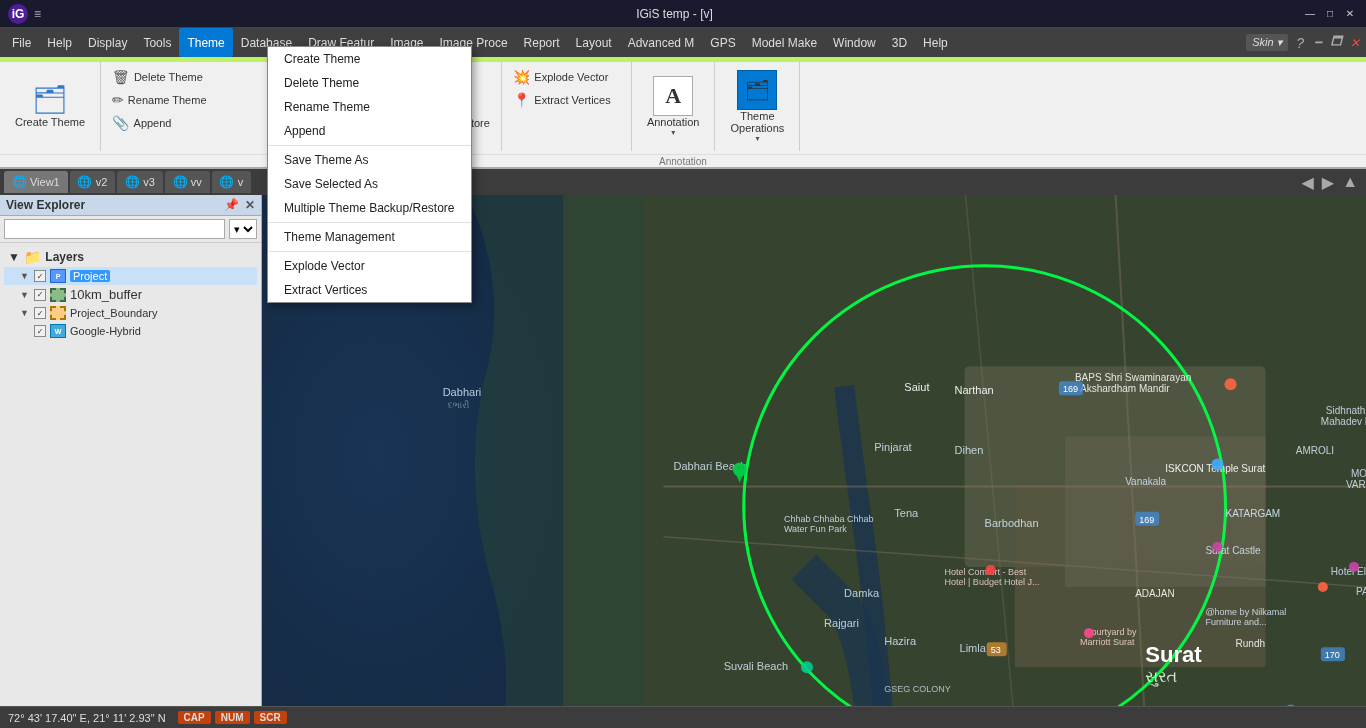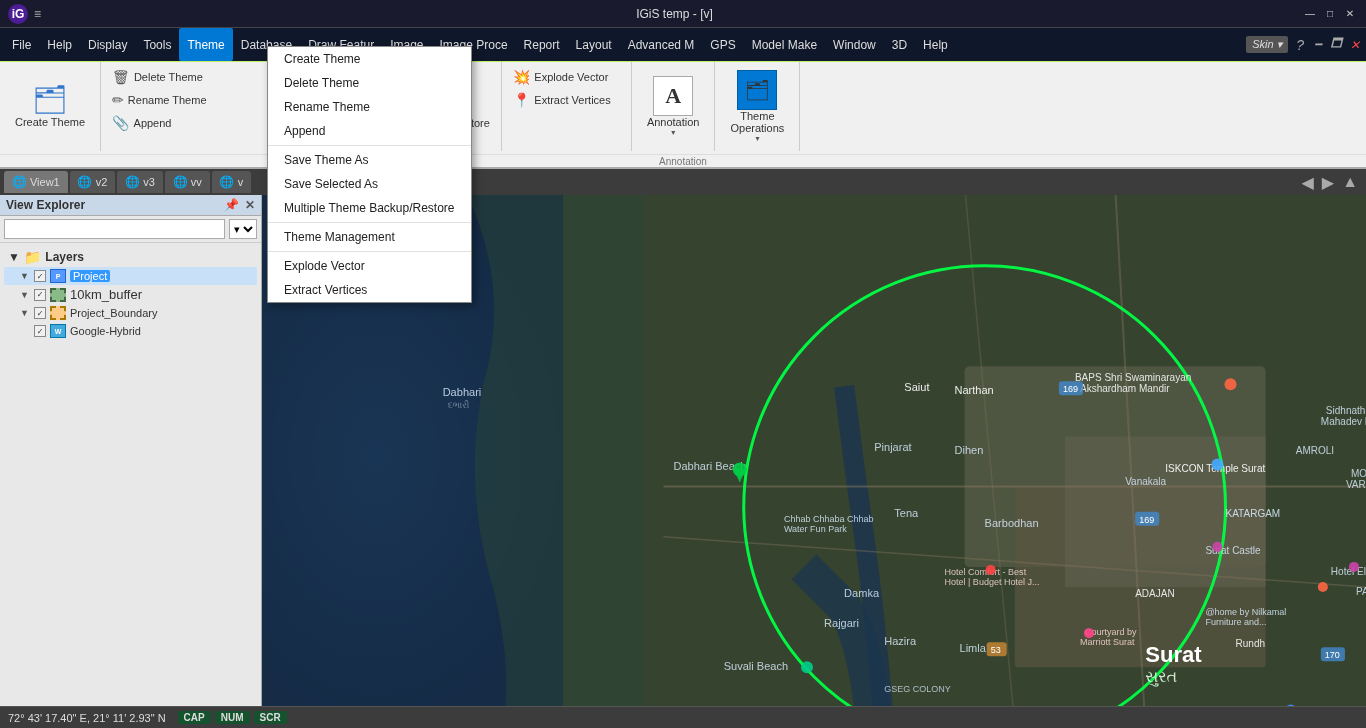--- a/index.html
+++ b/index.html
@@ -16,26 +16,26 @@
       border-bottom: 1px solid #444;
     }
     #titlebar .title { flex: 1; text-align: center; font-size: 12px; color: #ddd; }
     #titlebar .win-controls { display: flex; gap: 4px; }
     #titlebar .win-controls span { width: 16px; height: 16px; display: flex; align-items: center; justify-content: center; font-size: 10px; cursor: pointer; color: #ccc; }
     #titlebar .app-icon { width: 20px; height: 20px; background: #4c1d95; border-radius: 50%; display: flex; align-items: center; justify-content: center; font-size: 12px; font-weight: bold; color: white; margin-right: 6px; }
     #titlebar .left { display: flex; align-items: center; }
 
     
     #menubar {
-      background: #0f172a;
+      background: #404040;
       height: 34px;
       display: flex;
       align-items: center;
       padding: 0 4px;
-      border-bottom: 1px solid #bef264;
+      border-bottom: 5px solid #bef264;
     }
     .menu-item {
       padding: 2px 8px;
       cursor: pointer;
       font-size: 12px;
       color: #ddd;
       border-radius: 2px;
       height: 100%;
       display: flex;
       align-items: center;
@@ -183,21 +183,21 @@
       gap: 12px;
       position: absolute;
       bottom: 0;
       left: 0;
       right: 0;
     }
     #statusbar .status-text { flex: 1; }
     #statusbar .coords { font-size: 11px; color: #ddd; }
     #statusbar .indicators { display: flex; gap: 4px; }
     #statusbar .indicator {
-      background: #14532d;
+      background: #c2410c;
       padding: 1px 6px;
       border-radius: 2px;
       font-size: 10px;
       font-weight: bold;
     }
 
     
     .ribbon-outer {
       background: #f0f0f0;
       display: flex;

